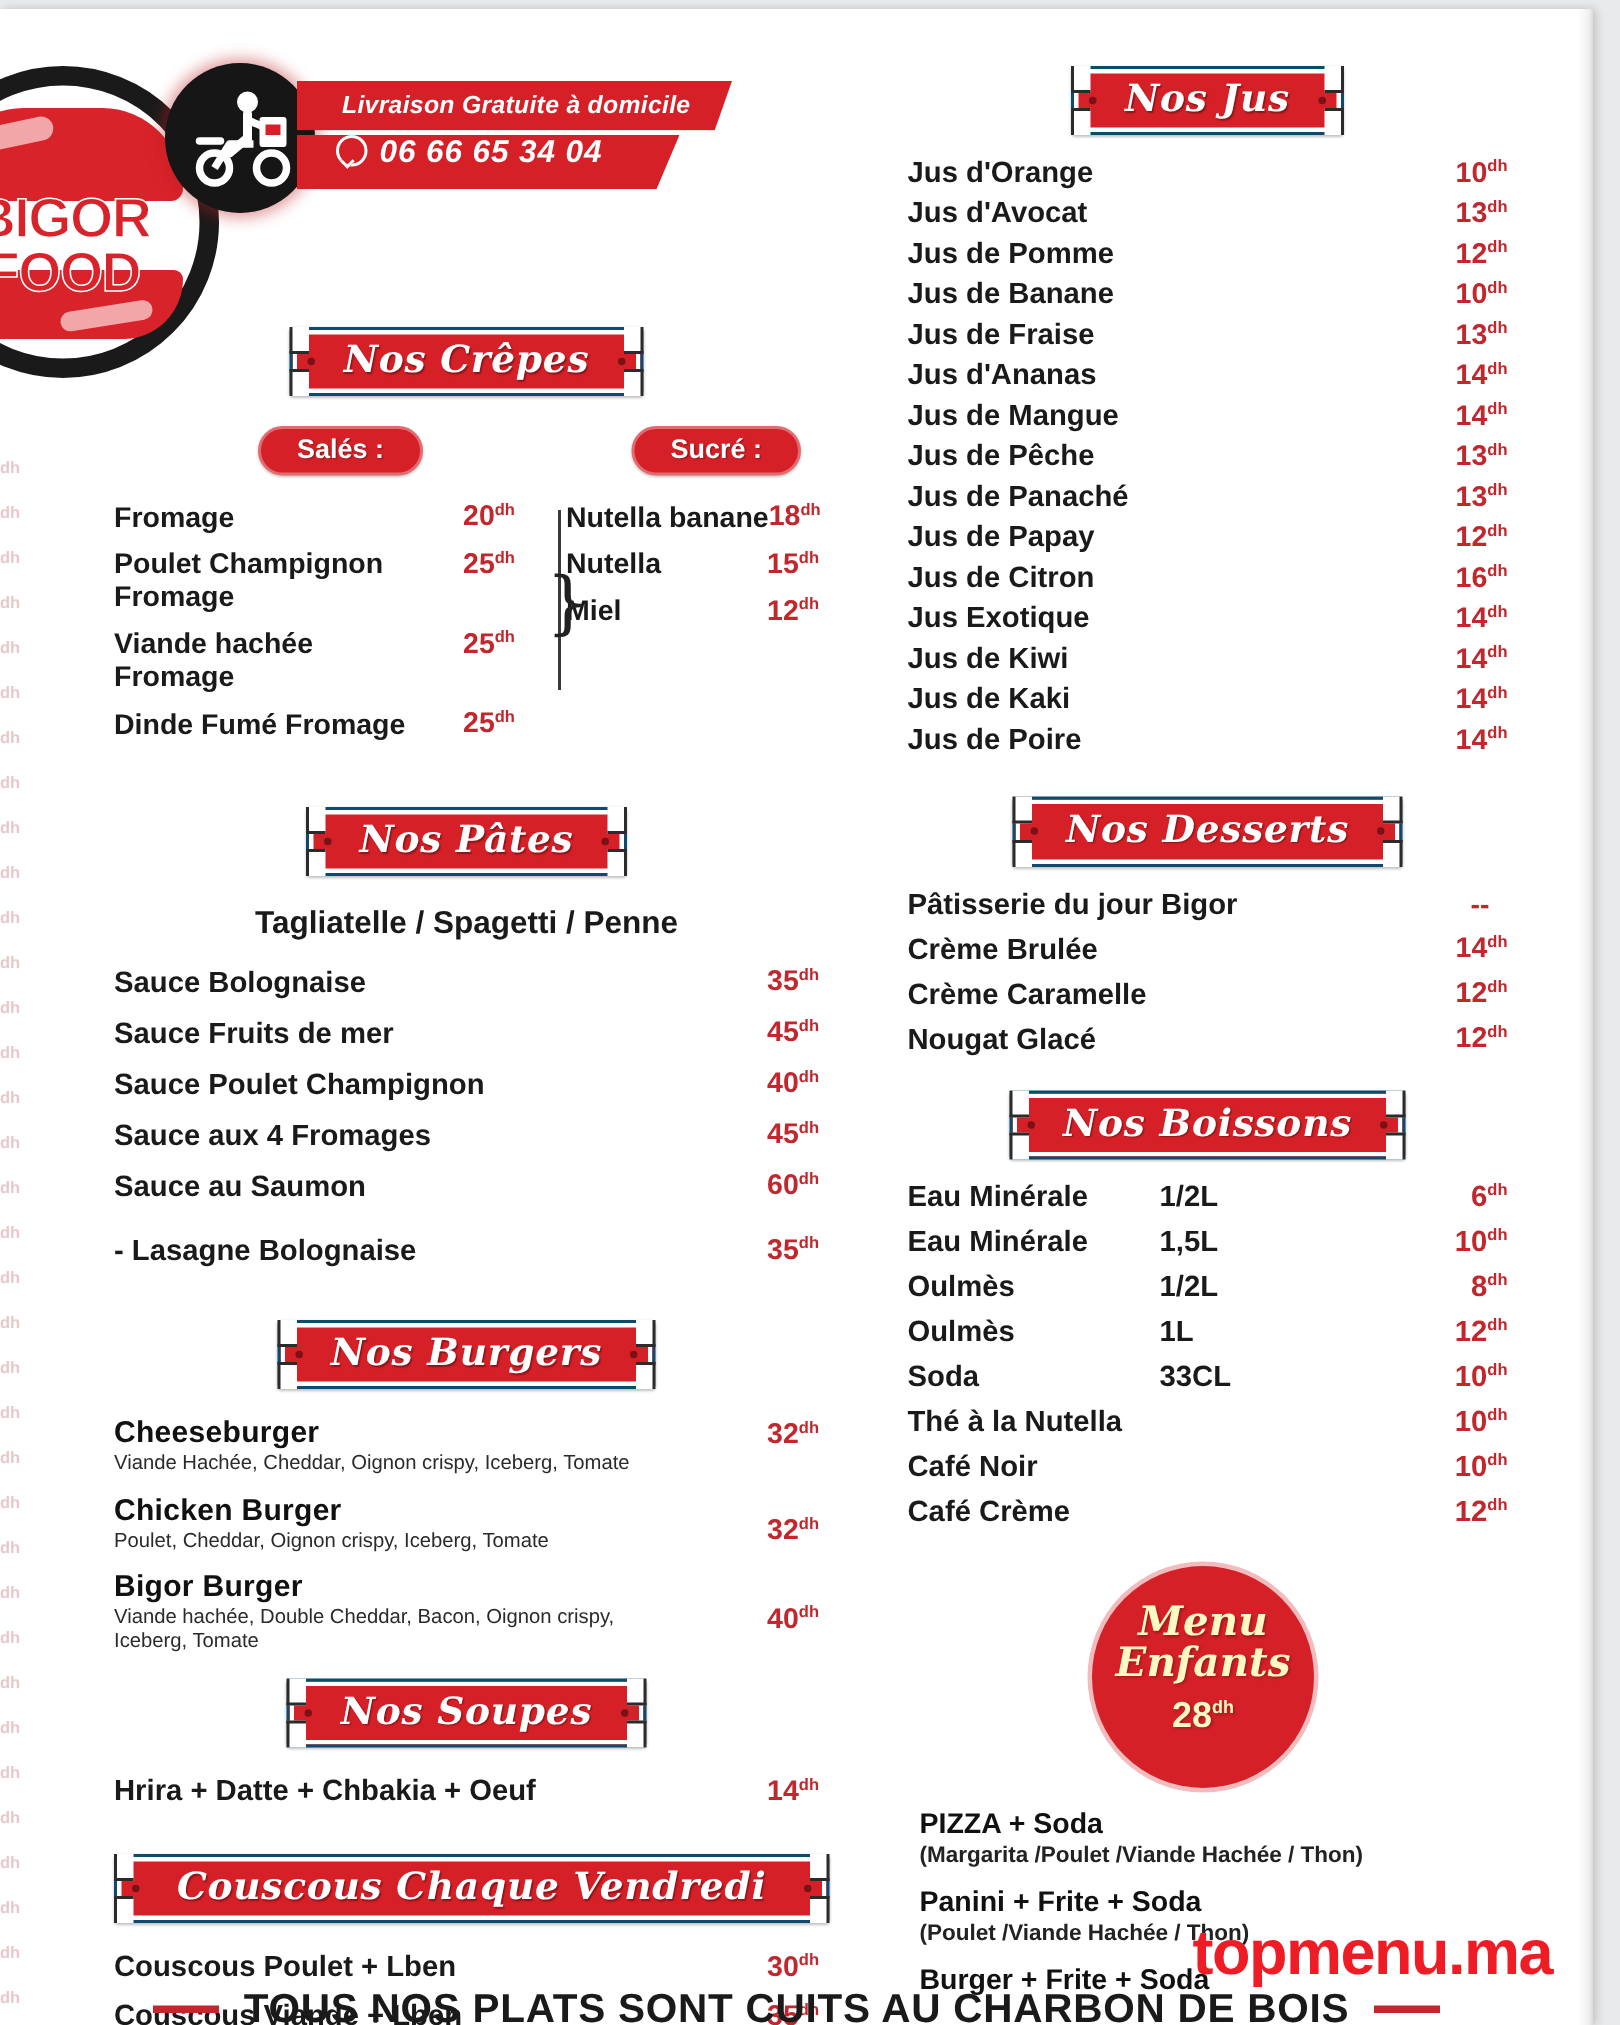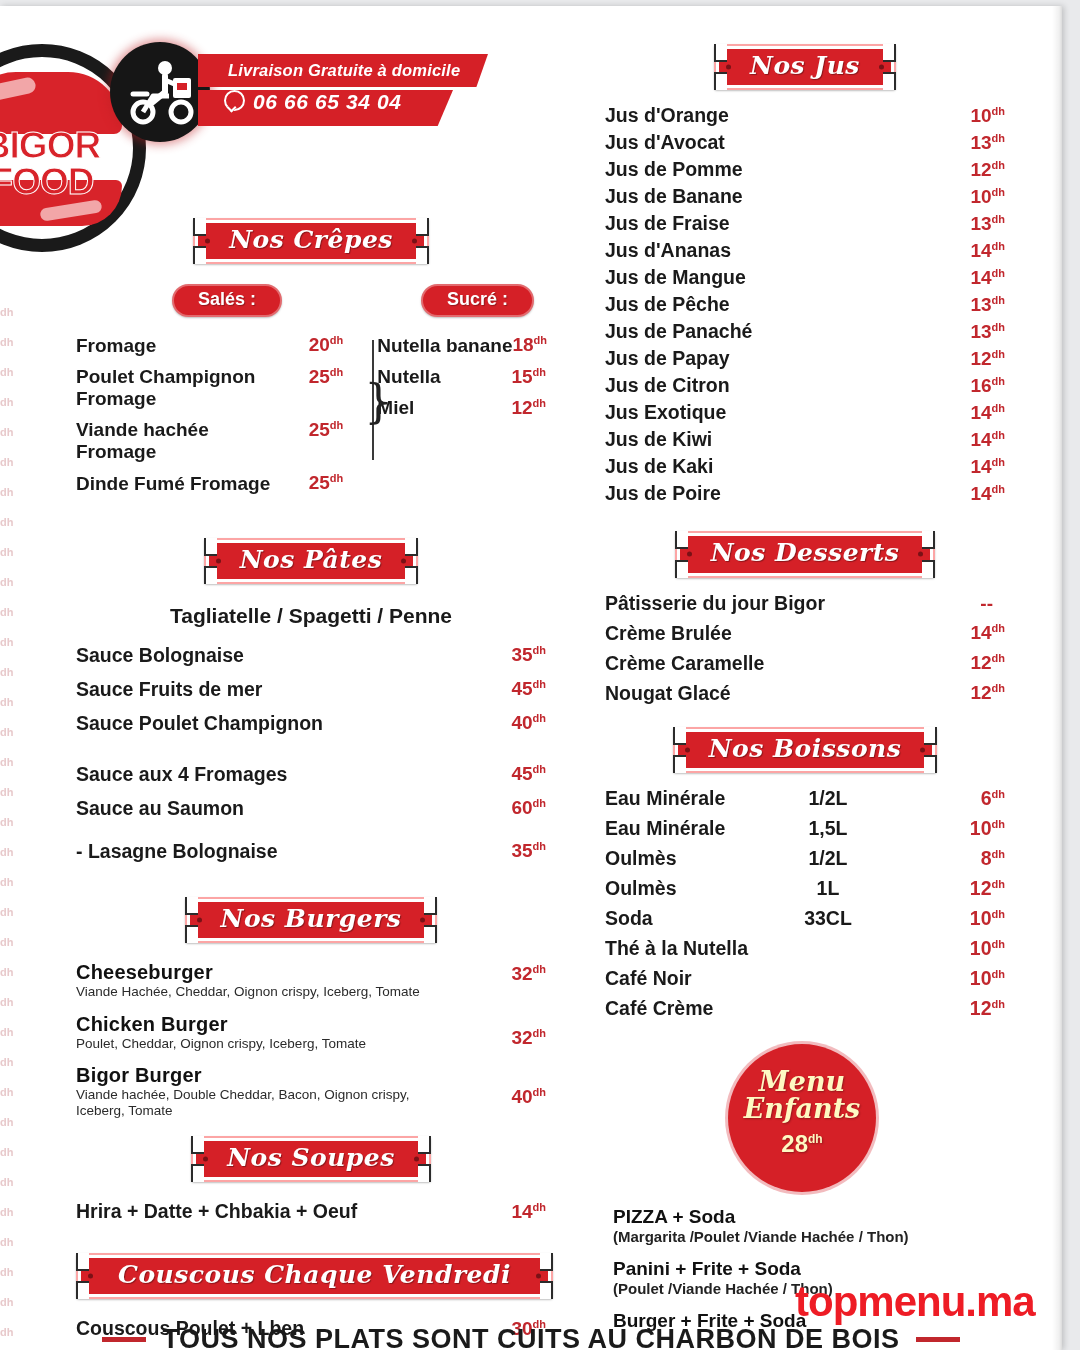--- a/index.html
+++ b/index.html
@@ -19,21 +19,21 @@
   .page:after{
     content:"";position:absolute;right:0;top:0;width:10px;height:100%;
     background:linear-gradient(90deg,rgba(0,0,0,0) 0%,rgba(0,0,0,.06) 70%,rgba(0,0,0,.14) 100%);
     pointer-events:none;
   }
 
   
   .plaque{
     position:relative;display:inline-block;
     background:#d52027;
-    border:2px solid #fca5a5;
+    border:2px solid #0c4a6e;
     box-shadow:inset 0 0 0 3px #ffffff, 0 1px 2px rgba(0,0,0,.25);
     padding:7px 34px 9px 34px;
     border-radius:3px;
   }
   .plaque .ptxt{
     font-family:"DejaVu Serif", serif;
     font-style:italic;font-weight:bold;
     color:#fff;font-size:25px;letter-spacing:.5px;
     text-shadow:1px 1px 1px rgba(0,0,0,.35);
     white-space:nowrap;line-height:1.05;
@@ -143,21 +143,21 @@
 
   
   .bblock{position:relative;margin-bottom:12px;}
   .btitle{font-size:20px;font-weight:bold;color:#111;letter-spacing:.2px;}
   .bdesc{font-size:13.5px;color:#2b2b2b;line-height:1.22;max-width:360px;font-weight:normal;}
   .bprice{position:absolute;right:0;color:#c1272d;font-weight:bold;font-size:19px;}
 
   
   .drow{display:flex;align-items:baseline;font-size:19.5px;font-weight:bold;color:#1a1a1a;margin-bottom:7px;}
   .dname{width:168px;flex:0 0 auto;}
-  .dsize{width:110px;flex:0 0 auto;text-align:center;}
+  .dsize{width:110px;flex:0 0 auto;}
   .dprice{flex:1 1 auto;text-align:right;color:#c1272d;}
 
   
   .kids{position:relative;height:148px;}
   .kidscircle{
     position:absolute;left:123px;top:0;width:148px;height:148px;border-radius:50%;
     background:#d52027;box-shadow:0 0 0 3px rgba(230,120,125,.5);
     text-align:center;color:#fef9c3;
   }
   .kidstxt{
@@ -347,21 +347,21 @@
       <div class="row" style="margin-bottom:11px;">
           <span class="nm">Sauce Bolognaise</span>
           <span class="sp"></span>
           <span class="price"><span>35</span><sup>dh</sup></span>
         </div>
       <div class="row" style="margin-bottom:11px;">
           <span class="nm">Sauce Fruits de mer</span>
           <span class="sp"></span>
           <span class="price"><span>45</span><sup>dh</sup></span>
         </div>
-      <div class="row" style="margin-bottom:28px;">
+      <div class="row" style="margin-bottom:11px;">
           <span class="nm">Sauce Poulet Champignon</span>
           <span class="sp"></span>
           <span class="price"><span>40</span><sup>dh</sup></span>
         </div>
       <div class="row" style="margin-bottom:11px;">
           <span class="nm">Sauce aux 4 Fromages</span>
           <span class="sp"></span>
           <span class="price"><span>45</span><sup>dh</sup></span>
         </div>
       <div class="row" style="margin-bottom:11px;justify-content:flex-end;">

